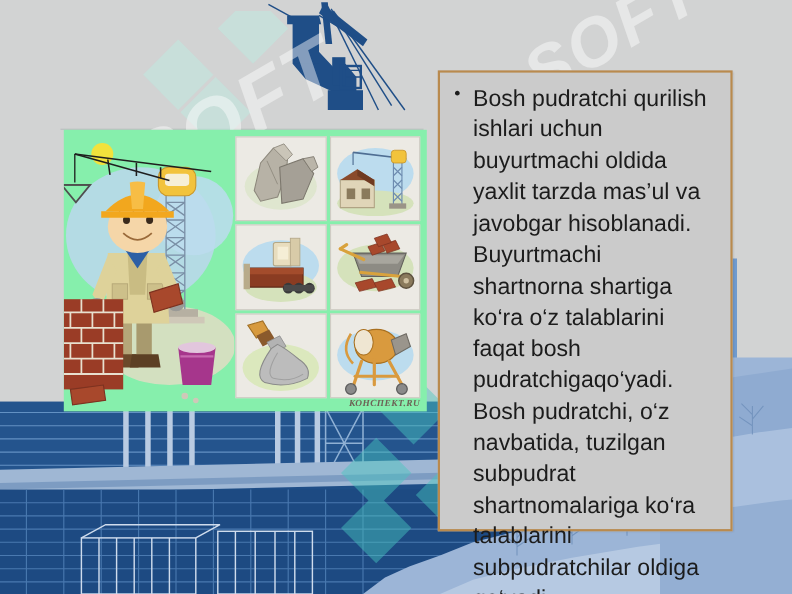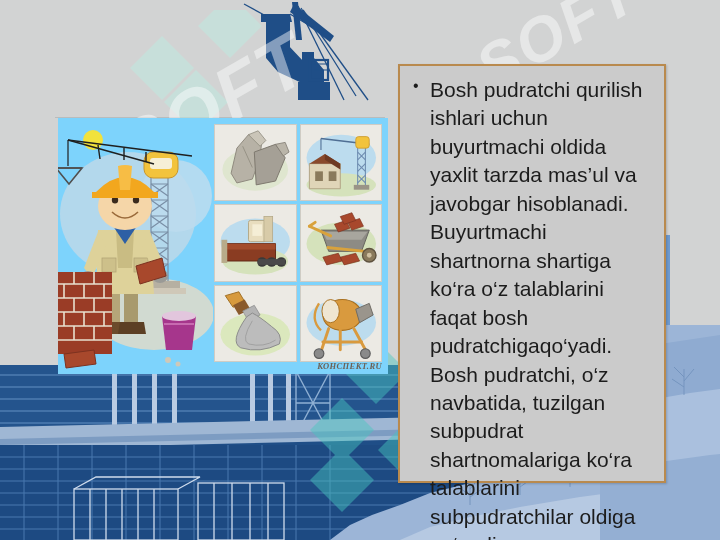--- a/index.html
+++ b/index.html
@@ -33,21 +33,21 @@
     font-weight:bold;font-style:italic;
     color:rgba(255,255,255,0.45);
     letter-spacing:2px;
     transform:rotate(-30deg);
     white-space:nowrap;
   }
 
   
   .illus{
     position:absolute;left:58px;top:118px;width:330px;height:256px;
-    background:#7dd3fc;
+    background:#86efac;
     overflow:hidden;
   }
   .illus-left{position:absolute;left:0;top:0;width:155px;height:256px;}
   .panel-grid{
     position:absolute;left:156px;top:6px;width:168px;height:238px;
     display:grid;grid-template-columns:1fr 1fr;grid-template-rows:1fr 1fr 1fr;
     gap:3px;
   }
   .panel{background:#eceae4;border:1px solid #cfccc4;position:relative;overflow:hidden;}
   .konspekt{

